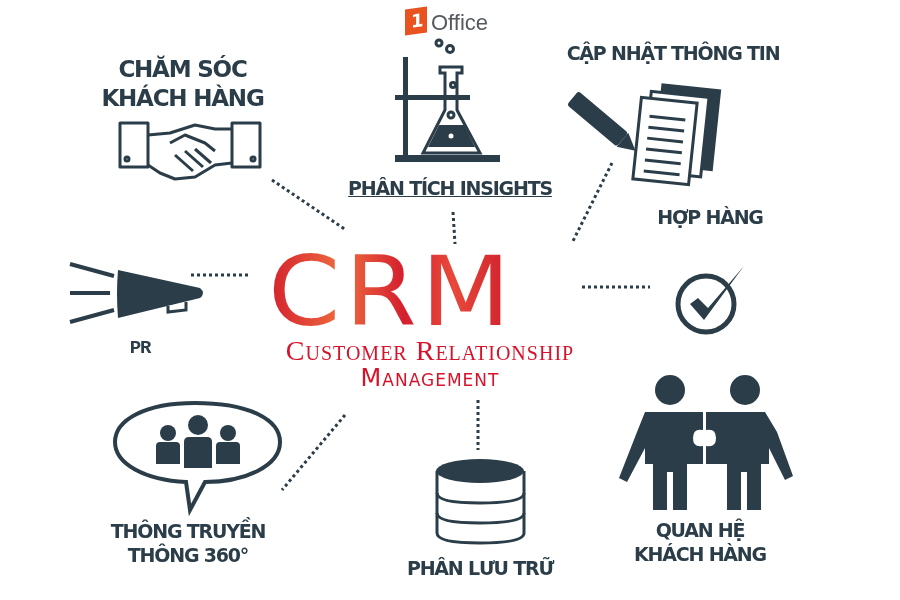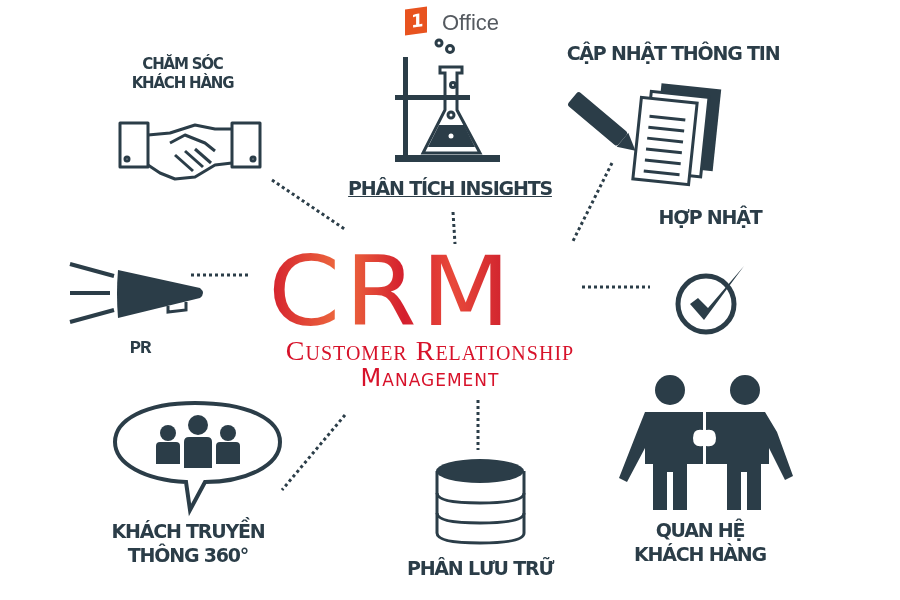--- a/index.html
+++ b/index.html
@@ -12,36 +12,36 @@
     .crm-sub { position: absolute; color: #d7122a; font-family: "DejaVu Sans", sans-serif; font-variant: small-caps; letter-spacing: 1px; text-align: center; }
     .logo-text { font-family: "Liberation Sans", sans-serif; font-size: 22px; color: #555a60; }
   </style>
 </head>
 <body>
 
 <div class="abs" style="left:405px; top:6px; height:32px;">
   <div class="abs" style="left:0; top:2px; width:22px; height:26px; background:#e8531f; transform:skewY(-8deg);">
     <span style="position:absolute; left:6px; top:2px; color:#fff; font-weight:bold; font-family:'DejaVu Sans',sans-serif; font-size:18px;">1</span>
   </div>
-  <span class="abs logo-text" style="left:26px; top:4px;margin-left:11px;">Office</span>
+  <span class="abs logo-text" style="left:26px; top:4px;">Office</span>
 </div>
 
 <svg width="900" height="600" style="left:0;top:0;">
   <g stroke="#2b3d48" stroke-width="3" stroke-dasharray="3,3" fill="none">
     <line x1="272" y1="180" x2="346" y2="230"></line>
     <line x1="453" y1="212" x2="455" y2="244"></line>
     <line x1="612" y1="163" x2="572" y2="243"></line>
     <line x1="191" y1="275" x2="250" y2="275"></line>
     <line x1="582" y1="287" x2="650" y2="287"></line>
     <line x1="345" y1="415" x2="282" y2="490"></line>
     <line x1="478" y1="400" x2="478" y2="450"></line>
   </g>
 </svg>
 
-<div class="abs label" style="left:100px; top:55px; width:165px; font-size:15px;">
+<div class="abs label" style="left:100px; top:55px; width:165px; font-size:23px;">
   <span>CHĂM SÓC</span>
   <span>KHÁCH HÀNG</span>
 </div>
 <svg width="150" height="70" style="left:115px; top:115px;" viewBox="0 0 150 70">
   <g stroke="#2b3d48" stroke-width="3" fill="none" stroke-linejoin="round">
     <rect x="5" y="8" width="28" height="44"></rect>
     <rect x="117" y="8" width="28" height="44"></rect>
     <path d="M33 20 L55 18 L80 10 L100 14 L117 14"></path>
     <path d="M117 48 L100 50 L80 62 L60 64 L45 58 L33 50"></path>
     <path d="M55 28 L70 20 L90 28 L100 36"></path>
@@ -84,21 +84,21 @@
     <line x1="82" y1="40" x2="118" y2="40"></line>
       <line x1="82" y1="51" x2="118" y2="51"></line>
     <line x1="82" y1="62" x2="118" y2="62"></line>
       <line x1="82" y1="73" x2="118" y2="73"></line>
     <line x1="82" y1="84" x2="118" y2="84"></line>
       <line x1="82" y1="95" x2="118" y2="95"></line>
   </g>
 </svg>
 
 <div class="abs label" style="left:650px; top:206px; width:120px; font-size:19px;">
-  <span>HỢP NHẬT</span>
+  <span>HỢP HÀNG</span>
 </div>
 <svg width="90" height="80" style="left:672px; top:262px;" viewBox="0 0 90 80">
   <circle cx="34" cy="42" r="28" stroke="#2b3d48" stroke-width="5" fill="none"></circle>
   <path d="M18 42 L32 58 L72 4 L36 46 L26 36 Z" fill="#2b3d48"></path>
 </svg>
 
 <svg width="140" height="70" style="left:68px; top:258px;" viewBox="0 0 140 70">
   <g stroke="#2b3d48" stroke-width="4">
     <line x1="2" y1="6" x2="46" y2="18"></line>
     <line x1="2" y1="35" x2="42" y2="35"></line>
@@ -118,21 +118,21 @@
   <g fill="#2b3d48">
     <circle cx="58" cy="35" r="8"></circle>
       <path d="M46 48 Q46 44 50 44 L66 44 Q70 44 70 48 L70 66 L46 66 Z"></path>
     <circle cx="88" cy="27" r="10"></circle>
       <path d="M74 44 Q74 39 79 39 L97 39 Q102 39 102 44 L102 70 L74 70 Z"></path>
     <circle cx="118" cy="35" r="8"></circle>
       <path d="M106 48 Q106 44 110 44 L126 44 Q130 44 130 48 L130 66 L106 66 Z"></path>
   </g>
 </svg>
 <div class="abs label" style="left:98px; top:520px; width:180px; font-size:19px;">
-  <span>KHÁCH TRUYỀN</span>
+  <span>THÔNG TRUYỀN</span>
   <span>THÔNG 360°</span>
 </div>
 
 <svg width="100" height="90" style="left:432px; top:455px;" viewBox="0 0 100 90">
   <g stroke="#2b3d48" stroke-width="3" fill="#fff">
     <path d="M5 16 L5 78 Q5 88 48 88 Q92 88 92 78 L92 16"></path>
     <path d="M5 38 Q5 48 48 48 Q92 48 92 38" fill="none"></path>
     <path d="M5 58 Q5 68 48 68 Q92 68 92 58" fill="none"></path>
   </g>
   <ellipse cx="48" cy="16" rx="44" ry="12" fill="#2b3d48"></ellipse>

